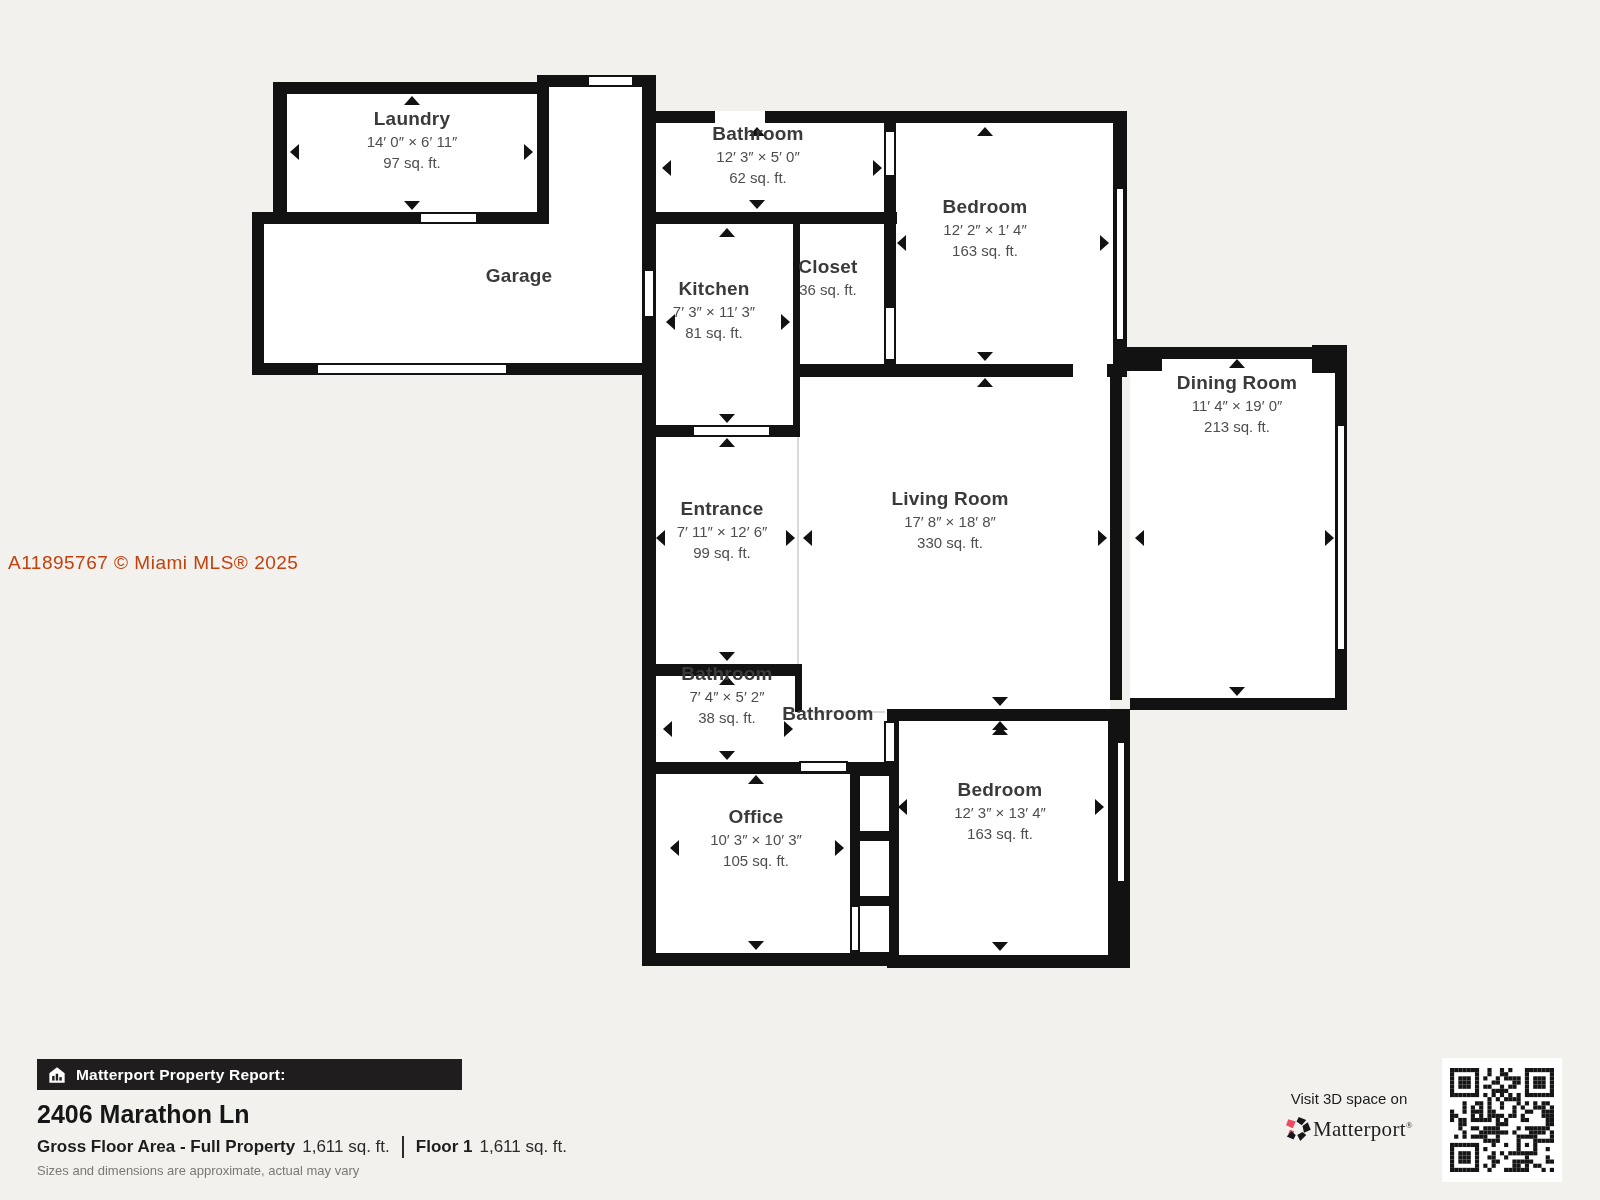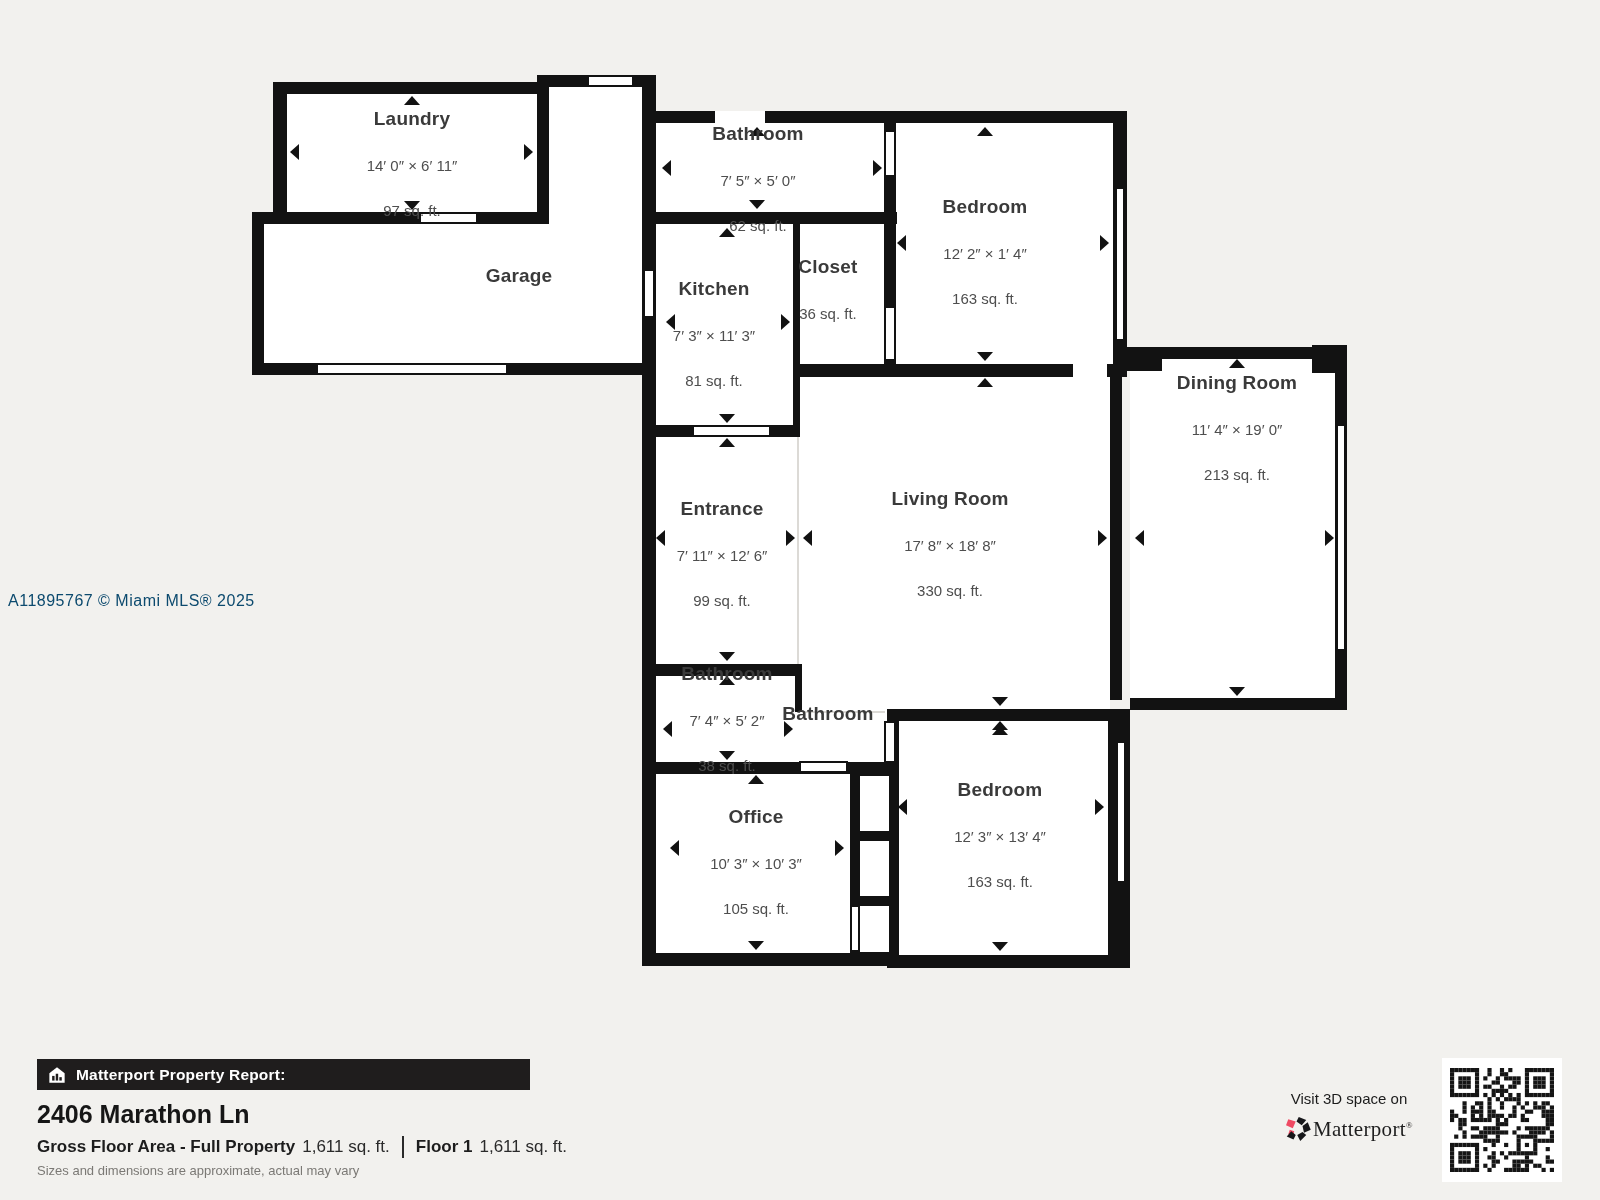--- a/index.html
+++ b/index.html
@@ -7,24 +7,24 @@
   #stage{position:relative;width:1600px;height:1200px;background:#f2f1ee;overflow:hidden;padding-left:24px;}
   #plan-svg{position:absolute;left:0;top:0;}
   .wall{fill:#121212;shape-rendering:crispEdges;}
   .floor{fill:#ffffff;shape-rendering:crispEdges;}
   .gap{fill:#ffffff;shape-rendering:crispEdges;}
   .slot{fill:#ffffff;stroke:#121212;stroke-width:1.5;shape-rendering:crispEdges;}
   .softline{stroke:#dcdad6;stroke-width:2;shape-rendering:crispEdges;}
   .arrow{fill:#121212;}
   .room-label{position:absolute;transform:translateX(-50%);text-align:center;white-space:nowrap;line-height:1.38;}
   .rl-title{font-size:19px;font-weight:bold;color:#3a3a3a;letter-spacing:.2px;}
-  .rl-dims,.rl-area{font-size:15px;color:#4e4e4e;margin-top:24px;}
-  .watermark{position:absolute;left:8px;top:592px;font-size:16px;color:#0c4a6e;letter-spacing:.5px;}
+  .rl-dims,.rl-area{font-size:15px;color:#4e4e4e;}
+  .watermark{position:absolute;left:8px;top:552px;font-size:19px;color:#c2410c;letter-spacing:.5px;}
   
-  .report-bar{position:absolute;left:37px;top:1059px;width:493px;height:31px;background:#1f1d1d;display:flex;align-items:center;gap:10px;padding-left:11px;box-sizing:border-box;}
+  .report-bar{position:absolute;left:37px;top:1059px;width:425px;height:31px;background:#1f1d1d;display:flex;align-items:center;gap:10px;padding-left:11px;box-sizing:border-box;}
   .report-bar span{color:#ffffff;font-size:15.5px;font-weight:bold;letter-spacing:.2px;}
   .address{position:absolute;left:37px;top:1100px;font-size:25px;font-weight:bold;color:#161616;}
   .stats{position:absolute;left:37px;top:1136px;font-size:17px;color:#2a2a2a;display:flex;align-items:center;}
   .stats b{font-weight:bold;color:#1d1d1d;}
   .stats .sep{display:inline-block;width:2px;height:22px;background:#2a2a2a;margin:0 12px;}
   .disclaimer{position:absolute;left:37px;top:1163px;font-size:13px;color:#7b7975;}
   .visit-3d{position:absolute;left:1278px;top:1090px;width:142px;text-align:center;font-size:15px;color:#1c1c1c;}
   .mp-logo-row{position:absolute;left:1283px;top:1114px;display:flex;align-items:center;}
   .mp-wordmark{font-family:"Liberation Serif","DejaVu Serif",serif;font-size:21px;color:#1e1e1e;letter-spacing:.3px;}
   .mp-reg{font-size:9px;vertical-align:super;color:#1e1e1e;}
@@ -167,21 +167,21 @@
   <div class="room-label" style="left:412px;top:106px">
     <div class="rl-title">Laundry</div>
     <div class="rl-dims">14′ 0″ × 6′ 11″</div>
     <div class="rl-area">97 sq. ft.</div>
   </div>
   <div class="room-label" style="left:519px;top:263px">
     <div class="rl-title">Garage</div>
   </div>
   <div class="room-label" style="left:758px;top:121px">
     <div class="rl-title">Bathroom</div>
-    <div class="rl-dims">7′ 5″ × 5′ 0″</div>
+    <div class="rl-dims">12′ 3″ × 5′ 0″</div>
     <div class="rl-area">62 sq. ft.</div>
   </div>
   <div class="room-label" style="left:985px;top:194px">
     <div class="rl-title">Bedroom</div>
     <div class="rl-dims">12′ 2″ × 1′ 4″</div>
     <div class="rl-area">163 sq. ft.</div>
   </div>
   <div class="room-label" style="left:714px;top:276px">
     <div class="rl-title">Kitchen</div>
     <div class="rl-dims">7′ 3″ × 11′ 3″</div>

